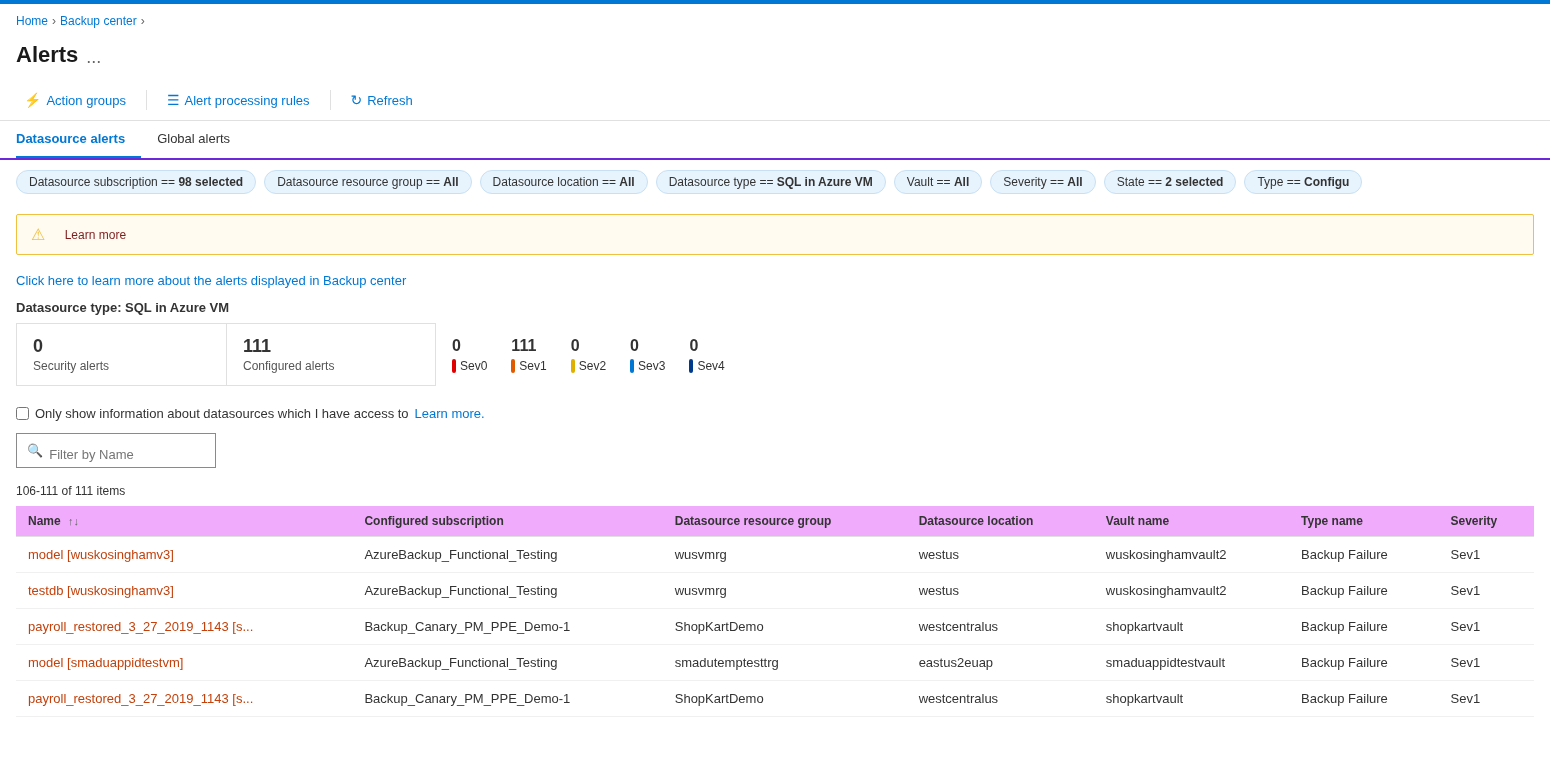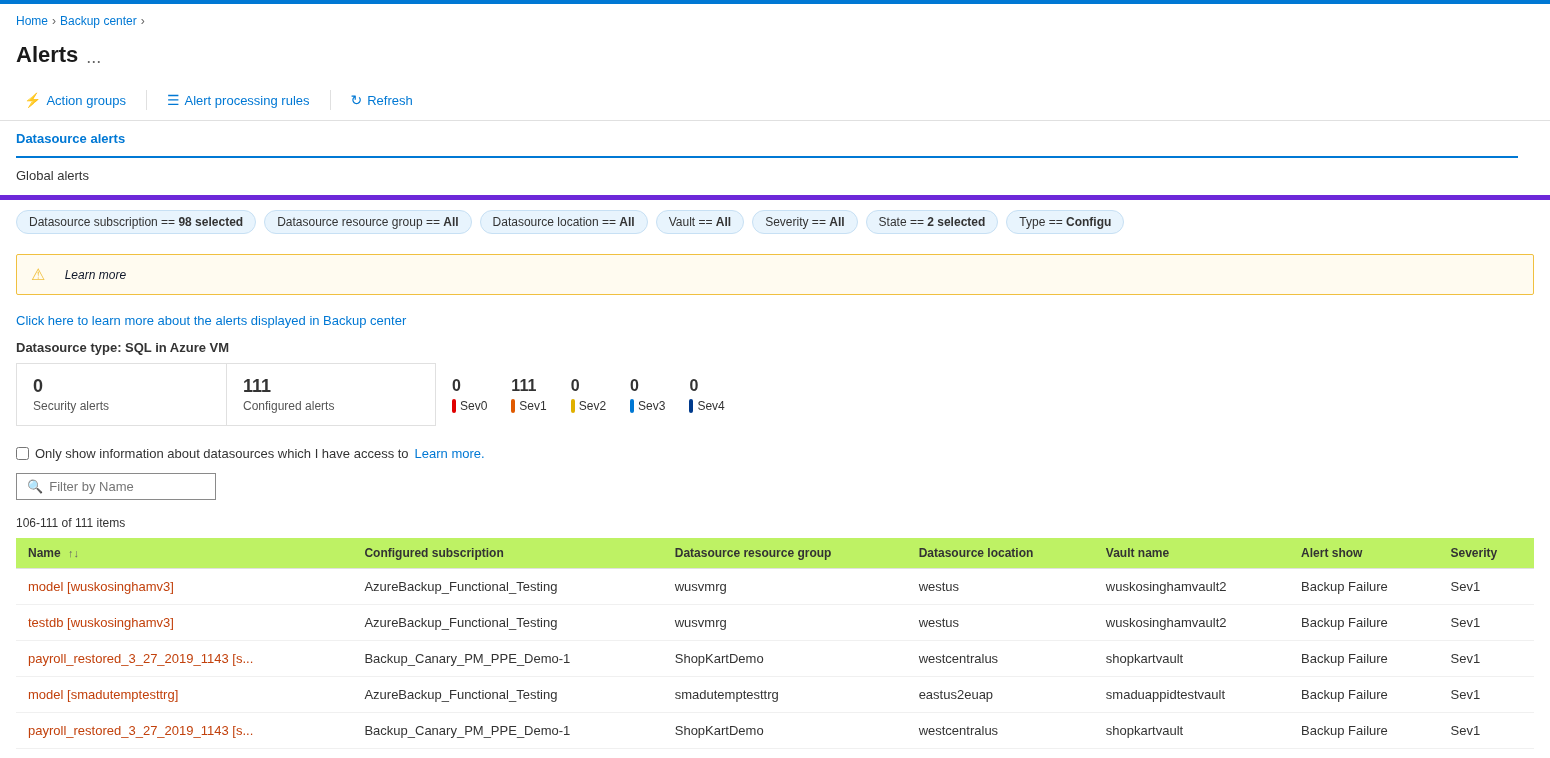--- a/index.html
+++ b/index.html
@@ -12,58 +12,58 @@
     .breadcrumb a { color: #0078d4; text-decoration: none; }
     
     .page-header { padding: 4px 16px 12px; display: flex; align-items: flex-end; gap: 8px; }
     .page-title { font-size: 22px; font-weight: 600; color: #1a1a1a; }
     .page-title-ellipsis { color: #666; font-size: 18px; cursor: pointer; }
     
     .toolbar { padding: 8px 16px; display: flex; align-items: center; gap: 8px; border-bottom: 1px solid #e0e0e0; }
     .toolbar-btn { display: flex; align-items: center; gap: 5px; padding: 4px 8px; background: none; border: none; color: #0078d4; cursor: pointer; font-size: 13px; }
     .toolbar-divider { width: 1px; height: 20px; background: #e0e0e0; margin: 0 4px; }
     
-    .tabs { display: flex; padding: 0 16px; border-bottom: 5px solid #6d28d9; flex-direction: column; }
+    .tabs { display: flex; padding: 0 16px; border-bottom: 2px solid #6d28d9; }
     .tab { padding: 10px 16px 10px 0; margin-right: 16px; cursor: pointer; font-size: 13px; color: #333; border-bottom: 2px solid transparent; }
     .tab.active { color: #0078d4; border-bottom: 2px solid #0078d4; font-weight: 600; }
     
     .filters-bar { padding: 10px 16px; display: flex; gap: 8px; overflow-x: auto; background: #fff; }
     .filter-chip { display: flex; align-items: center; background: #e8f4fd; border: 1px solid #c7e0f4; border-radius: 16px; padding: 4px 12px; font-size: 12px; white-space: nowrap; cursor: pointer; }
     .filter-chip .filter-text { color: #333; text-align: right; }
     
     .warning-banner { margin: 10px 16px; padding: 10px 14px; background: #fffbf0; border: 1px solid #f0c040; border-radius: 2px; display: flex; align-items: center; gap: 8px; font-size: 12px; color: #333; }
     .warning-icon { color: #f0c040; font-size: 16px; }
-    .warning-link { color: #0f172a; text-decoration: none; font-style: italic; }
+    .warning-link { color: #7f1d1d; text-decoration: none; }
     
     .info-link { padding: 8px 16px; color: #0078d4; font-size: 13px; text-decoration: none; display: block; }
     
     .datasource-type { padding: 4px 16px 8px; font-size: 13px; font-weight: 600; }
     .summary-card { border: 1px solid #e0e0e0; padding: 12px 16px; min-width: 210px; }
     .summary-card:first-child { border-right: none; }
     .summary-card .card-number { font-size: 18px; font-weight: 600; }
     .summary-card .card-label { font-size: 12px; color: #555; margin-top: 2px; }
     
     .severity-stats { display: flex; gap: 24px; padding: 8px 16px; align-items: center; }
     .sev-item { display: flex; flex-direction: column; align-items: flex-start; gap: 4px; }
     .sev-number { font-size: 16px; font-weight: 700; }
     .sev-label { display: flex; align-items: center; gap: 4px; font-size: 12px; }
     .sev-bar { width: 4px; height: 14px; border-radius: 2px; display: inline-block; }
     
     .checkbox-row { padding: 8px 16px 12px; display: flex; align-items: center; gap: 6px; font-size: 13px; }
     .checkbox-row a { color: #0078d4; text-decoration: none; }
     
     .search-bar { padding: 0 16px 12px; }
     .search-input-wrapper { display: flex; align-items: center; border: 1px solid #8a8a8a; padding: 5px 10px; width: 200px; gap: 6px; }
-    .search-input { border: none; outline: none; font-size: 13px; width: 100%; }
+    .search-input { border: none; outline: none; font-size: 13px; width: 100%; margin-top: 8px; }
     .search-icon { color: #666; font-size: 13px; }
     
     .items-count { padding: 4px 16px 8px; font-size: 12px; color: #333; }
     
     .data-table { width: 100%; border-collapse: collapse; }
-    .data-table th { padding: 8px 12px; text-align: left; font-size: 12px; font-weight: 600; color: #333; border-bottom: 1px solid #e0e0e0; background: #bef264; }
+    .data-table th { padding: 8px 12px; text-align: left; font-size: 12px; font-weight: 600; color: #333; border-bottom: 1px solid #e0e0e0; background: #f0abfc; }
     .data-table td { padding: 10px 12px; font-size: 13px; color: #333; border-bottom: 1px solid #f0f0f0; }
     .data-table .name-cell { color: #c2410c; cursor: pointer; }
     .sort-icon { margin-left: 4px; color: #666; font-size: 11px; }
     
     .table-container { padding: 0 16px; overflow-x: auto; }
     
     .sev1-color { color: #e05a00; }
   </style>
 </head>
 <body>
@@ -108,20 +108,23 @@
   <div class="filter-chip">
     <span class="filter-text">Datasource subscription == <strong>98 selected</strong></span>
   </div>
   <div class="filter-chip">
     <span class="filter-text">Datasource resource group == <strong>All</strong></span>
   </div>
   <div class="filter-chip">
     <span class="filter-text">Datasource location == <strong>All</strong></span>
   </div>
   <div class="filter-chip">
+    <span class="filter-text">Datasource type == <strong>SQL in Azure VM</strong></span>
+  </div>
+  <div class="filter-chip">
     <span class="filter-text">Vault == <strong>All</strong></span>
   </div>
   <div class="filter-chip">
     <span class="filter-text">Severity == <strong>All</strong></span>
   </div>
   <div class="filter-chip">
     <span class="filter-text">State == <strong>2 selected</strong></span>
   </div>
   <div class="filter-chip">
     <span class="filter-text">Type == <strong>Configu</strong></span>
@@ -206,21 +209,21 @@
     <thead>
       <tr>
         <th>
           <span>Name</span>
           <span class="sort-icon">↑↓</span>
         </th>
         <th>Configured subscription</th>
         <th>Datasource resource group</th>
         <th>Datasource location</th>
         <th>Vault name</th>
-        <th>Alert show</th>
+        <th>Type name</th>
         <th>Severity</th>
       </tr>
     </thead>
     <tbody id="table-body">
     <tr>
       <td class="name-cell">model [wuskosinghamv3]</td>
       <td>AzureBackup_Functional_Testing</td>
       <td>wusvmrg</td>
       <td>westus</td>
       <td>wuskosinghamvault2</td>
@@ -239,21 +242,21 @@
         <tr>
       <td class="name-cell">payroll_restored_3_27_2019_1143 [s...</td>
       <td>Backup_Canary_PM_PPE_Demo-1</td>
       <td>ShopKartDemo</td>
       <td>westcentralus</td>
       <td>shopkartvault</td>
       <td>Backup Failure</td>
       <td class="sev1-color">Sev1</td>
     </tr>
         <tr>
-      <td class="name-cell">model [smadutemptesttrg]</td>
+      <td class="name-cell">model [smaduappidtestvm]</td>
       <td>AzureBackup_Functional_Testing</td>
       <td>smadutemptesttrg</td>
       <td>eastus2euap</td>
       <td>smaduappidtestvault</td>
       <td>Backup Failure</td>
       <td class="sev1-color">Sev1</td>
     </tr>
         <tr>
       <td class="name-cell">payroll_restored_3_27_2019_1143 [s...</td>
       <td>Backup_Canary_PM_PPE_Demo-1</td>

